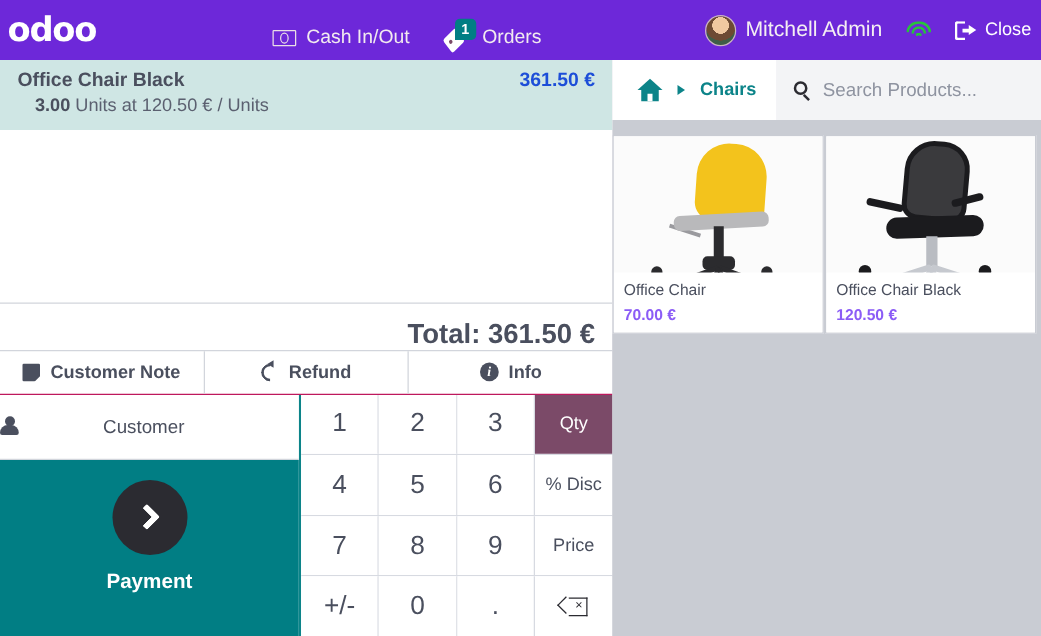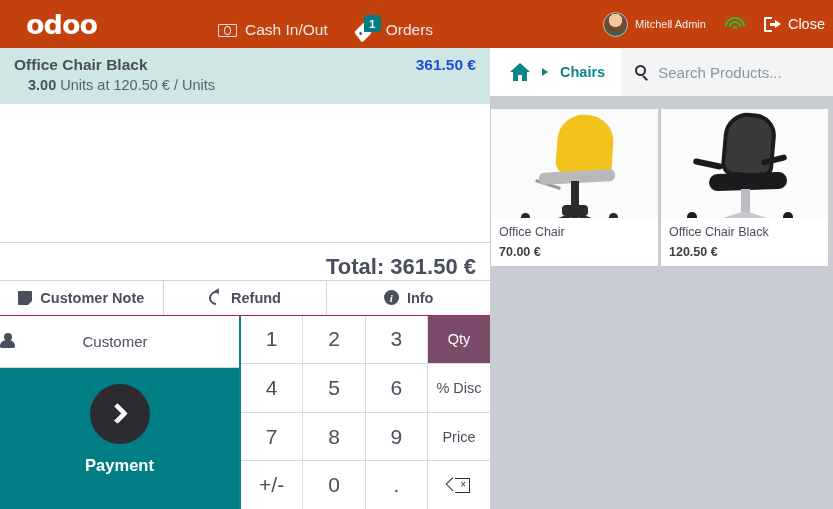--- a/index.html
+++ b/index.html
@@ -7,25 +7,24 @@
     width: 833px; height: 509px;
     font-family: "Liberation Sans", sans-serif;
     overflow: hidden;
     background: #c9ccd3;
   }
   .app { position: relative; width: 833px; height: 509px; display: flex; flex-direction: column; }
 
   
   .topbar {
     height: 48px; flex: 0 0 48px;
-    background: #c2410c;
+    background: #6d28d9;
     display: flex; align-items: center;
     color: #ffffff;
     position: relative;
-    padding-left: 20px;
   }
   .logo {
     font-size: 27px; font-weight: 700; letter-spacing: -1px;
     color: #ffffff; padding-left: 6px; line-height: 1;
     font-family: "DejaVu Sans", sans-serif;
   }
   .topbar-center {
     position: absolute; left: 218px; top: 0; height: 60px;
     display: flex; align-items: center; gap: 28px;
   }
@@ -64,21 +63,21 @@
   .topbar-right {
     position: absolute; right: 8px; top: 0; height: 48px;
     display: flex; align-items: center; gap: 18px;
   }
   .user-chip { display: flex; align-items: center; gap: 7px; cursor: pointer; }
   .avatar {
     width: 25px; height: 25px; border-radius: 50%;
     background: radial-gradient(circle at 50% 32%, #f0c8a0 0 34%, #6d4a33 35% 62%, #3f5d47 63% 100%);
     border: 1px solid #cbb3c3; overflow: hidden;
   }
-  .user-name { font-size: 11px; color: #f4eef2; white-space: nowrap; }
+  .user-name { font-size: 17px; color: #f4eef2; white-space: nowrap; }
   .wifi { width: 22px; height: 16px; position: relative; }
   .wifi span {
     position: absolute; left: 50%; transform: translateX(-50%);
     border: 2.2px solid #27c23c; border-bottom: none;
     border-radius: 50% 50% 0 0 / 100% 100% 0 0;
   }
   .wifi .w1 { width: 20px; height: 9px; top: 1px; }
   .wifi .w2 { width: 12px; height: 6px; top: 5px; }
   .wifi .w3 { width: 5px;  height: 3px; top: 9.5px; border-radius: 50% 50% 0 0 / 100% 100% 0 0;}
   .close-chip { display: flex; align-items: center; gap: 7px; cursor: pointer; }
@@ -331,21 +330,21 @@
     background: #c6c9cf; border-radius: 2px; transform-origin: 0 50%;
   }
   .chair-b .l1 { transform: rotate(18deg); }
   .chair-b .l2 { transform: rotate(162deg); }
   .chair-b .l3 { transform: rotate(72deg); }
   .chair-b .l4 { transform: rotate(108deg); }
   .chair-b .caster { position: absolute; top: 103px; width: 10px; height: 10px; background: #1b1b1e; border-radius: 50%; }
 
   .card-info { flex: 0 0 48px; padding: 6px 8px 0 8px; background: #ffffff; }
   .card-name { font-size: 12.5px; color: #4a4f5e; line-height: 16px; }
-  .card-price { font-size: 12.5px; font-weight: 700; color: #404040; margin-top: 5px; }
+  .card-price { font-size: 12.5px; font-weight: 700; color: #8b5cf6; margin-top: 5px; }
 </style>
 </head>
 <body>
 
 <div class="app">
 
   <div class="topbar">
     <div class="logo">odoo</div>
 
     <div class="topbar-center">

